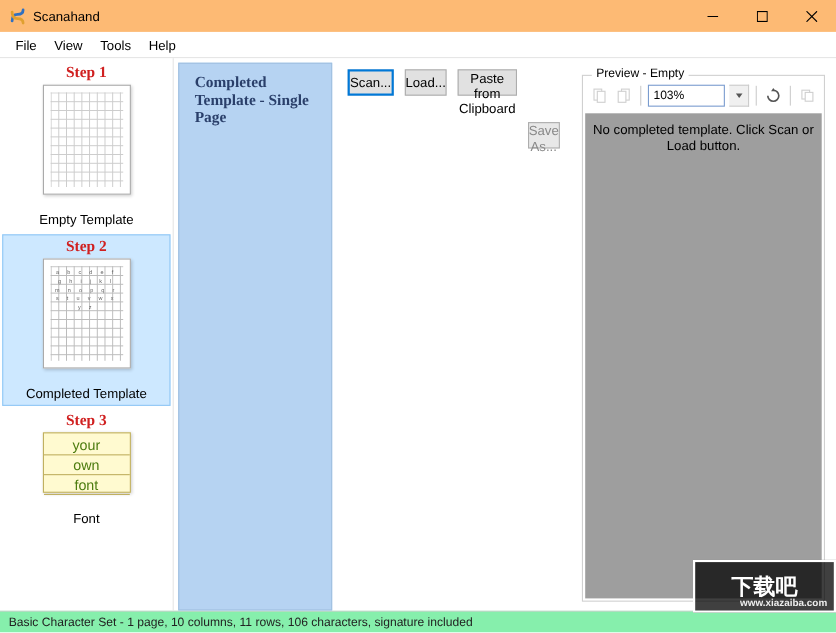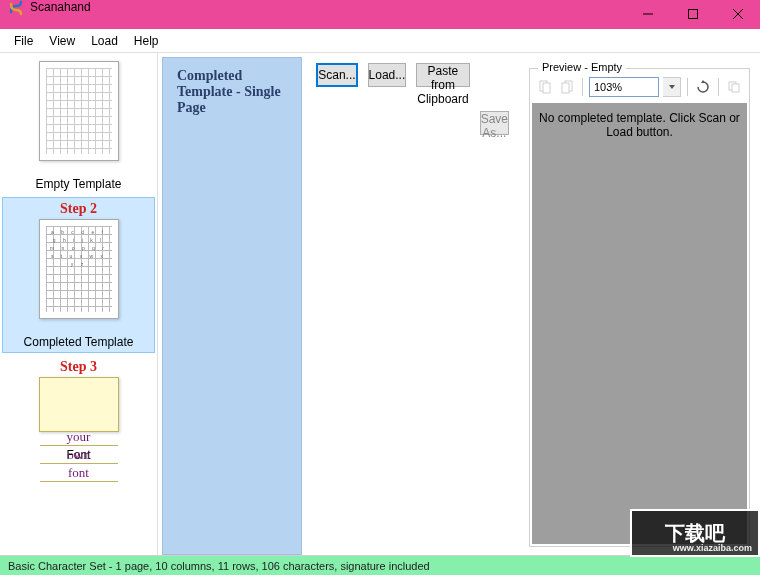--- a/index.html
+++ b/index.html
@@ -1,39 +1,39 @@
 <!DOCTYPE html>
 <html><head>
 <meta charset="utf-8">
 <style>
 * { box-sizing: border-box; margin: 0; padding: 0; }
 body { font-family: "Segoe UI", Tahoma, sans-serif; font-size: 12px; background: #fff; width: 760px; height: 575px; overflow: hidden; position: relative; }
 
-.titlebar { height: 30px; display: flex; padding: 0 0 0 8px; background: #ec4899; border-bottom: 1px solid #fff; }
+.titlebar { height: 30px; display: flex; align-items: center; padding: 0 0 0 8px; background: #fdba74; border-bottom: 1px solid #fff; }
 .titlebar .app-icon { width: 16px; height: 16px; margin-right: 6px; }
 .titlebar .title { font-size: 12px; color: #000; flex: 1; }
 .titlebar .win-controls { display: flex; }
 .titlebar .win-btn { width: 45px; height: 28px; display: flex; align-items: center; justify-content: center; cursor: pointer; }
 .titlebar .win-btn svg { width: 10px; height: 10px; }
 
 .menubar { height: 22px; display: flex; align-items: center; padding: 0 6px; background: #fff; }
 .menubar .menu-item { padding: 2px 8px; cursor: pointer; font-size: 12px; }
 
 .content { display: flex; height: 503px; border-top: 1px solid #e0e0e0; }
 
 .sidebar { width: 158px; background: #fff; border-right: 1px solid #e0e0e0; display: flex; flex-direction: column; padding: 2px; }
 .step-card { border: 1px solid transparent; padding: 3px 2px; margin-bottom: 2px; text-align: center; cursor: pointer; }
 .step-card.selected { background: #cde8ff; border: 1px solid #8fc7f5; }
 .step-title { font-family: "Comic Sans MS", cursive; font-weight: bold; font-size: 14px; color: #d02020; margin-bottom: 2px; }
 .step-thumb { width: 80px; height: 100px; margin: 2px auto 4px; border: 1px solid #aaa; background: #fff; box-shadow: 1px 1px 3px rgba(0,0,0,0.2); position: relative; }
 .step-thumb.grid::before { content: ""; position: absolute; inset: 6px; background-image: linear-gradient(#ccc 1px, transparent 1px), linear-gradient(90deg, #ccc 1px, transparent 1px); background-size: 7px 8px; }
 .step-thumb.filled::before { content: ""; position: absolute; inset: 6px; background-image: linear-gradient(#bbb 1px, transparent 1px), linear-gradient(90deg, #bbb 1px, transparent 1px); background-size: 7px 8px; }
 .step-thumb.filled::after { content: "a b c d e f g h i j k l m n o p q r s t u v w x y z"; position: absolute; inset: 8px; font-size: 5px; color: #666; line-height: 8px; letter-spacing: 3px; overflow: hidden; }
 .step-thumb.font { width: 80px; height: 55px; background: #fffad0; border: 1px solid #c0b060; }
-.step-thumb.font .font-text { font-family: Liberation Serif, serif; font-size: 13px; line-height: 17px; color: #701a75; padding-top: 2px; margin-top: 48px; }
+.step-thumb.font .font-text { font-family: Liberation Sans, sans-serif; font-size: 13px; line-height: 17px; color: #4d7c0f; padding-top: 2px; }
 .step-thumb.font .font-text span { display: block; border-bottom: 1px solid #c0b060; }
 .step-label { font-size: 12px; color: #000; margin-top: 16px; }
 
 .main { flex: 1; display: flex; flex-direction: row; background: #fff; }
 .main-header { background: #b6d3f2; padding: 10px 14px; border: 1px solid #a0c0e0; margin: 4px 4px 0 4px; }
 .main-header .header-title { font-family: "Comic Sans MS", cursive; font-weight: bold; font-size: 14px; color: #2a3f6a; }
 
 .button-row { display: flex; gap: 10px; padding: 10px 10px 6px 10px; }
 .tool-btn { flex: 1; height: 24px; background: #e1e1e1; border: 1px solid #adadad; font-size: 12px; cursor: pointer; }
 .tool-btn.primary { border: 2px solid #0078d7; background: #e1e1e1; }
@@ -83,28 +83,29 @@
           <line x1="0" y1="0" x2="10" y2="10" stroke="#000" stroke-width="1"></line>
           <line x1="10" y1="0" x2="0" y2="10" stroke="#000" stroke-width="1"></line>
         </svg>
     </div>
   </div>
 </div>
 
 <div class="menubar">
   <div class="menu-item">File</div>
   <div class="menu-item">View</div>
-  <div class="menu-item">Load</div>
+  <div class="menu-item">Tools</div>
   <div class="menu-item">Help</div>
 </div>
 
 <div class="content">
 
   <div class="sidebar">
     <div class="step-card">
+      <div class="step-title">Step 1</div>
       <div class="step-thumb grid"></div>
       <div class="step-label">Empty Template</div>
     </div>
     <div class="step-card selected">
       <div class="step-title">Step 2</div>
       <div class="step-thumb filled"></div>
       <div class="step-label">Completed Template</div>
     </div>
     <div class="step-card">
       <div class="step-title">Step 3</div>

